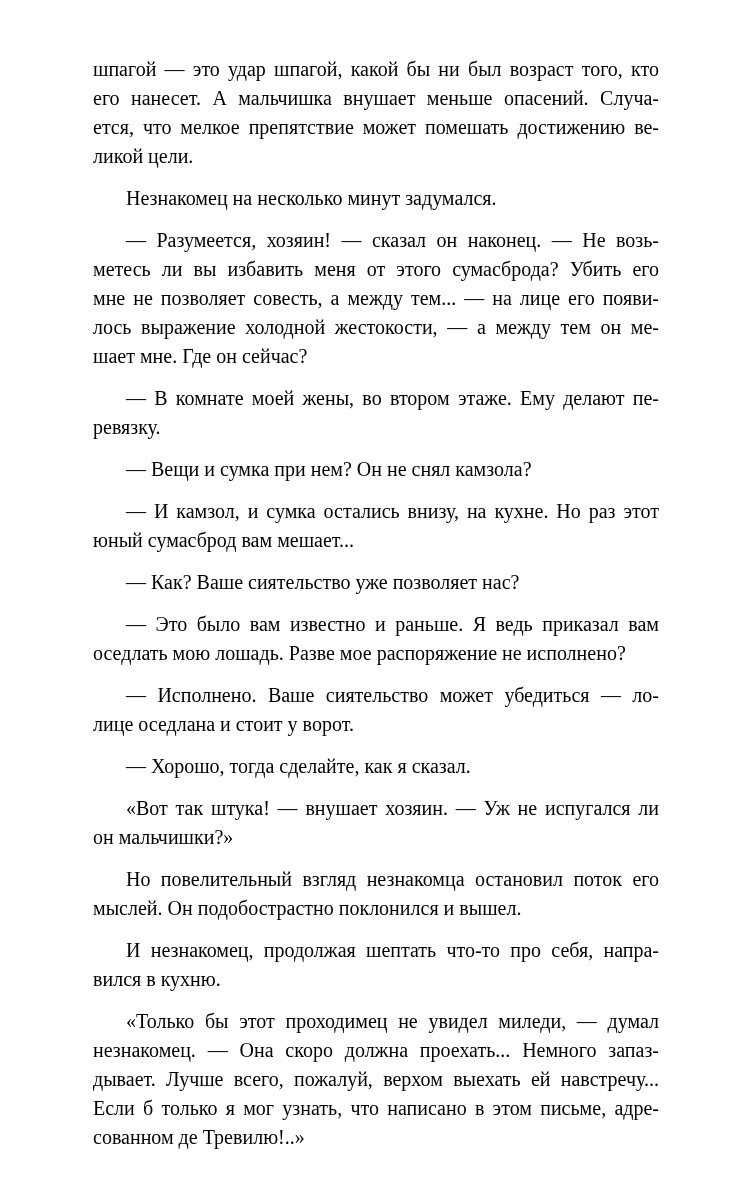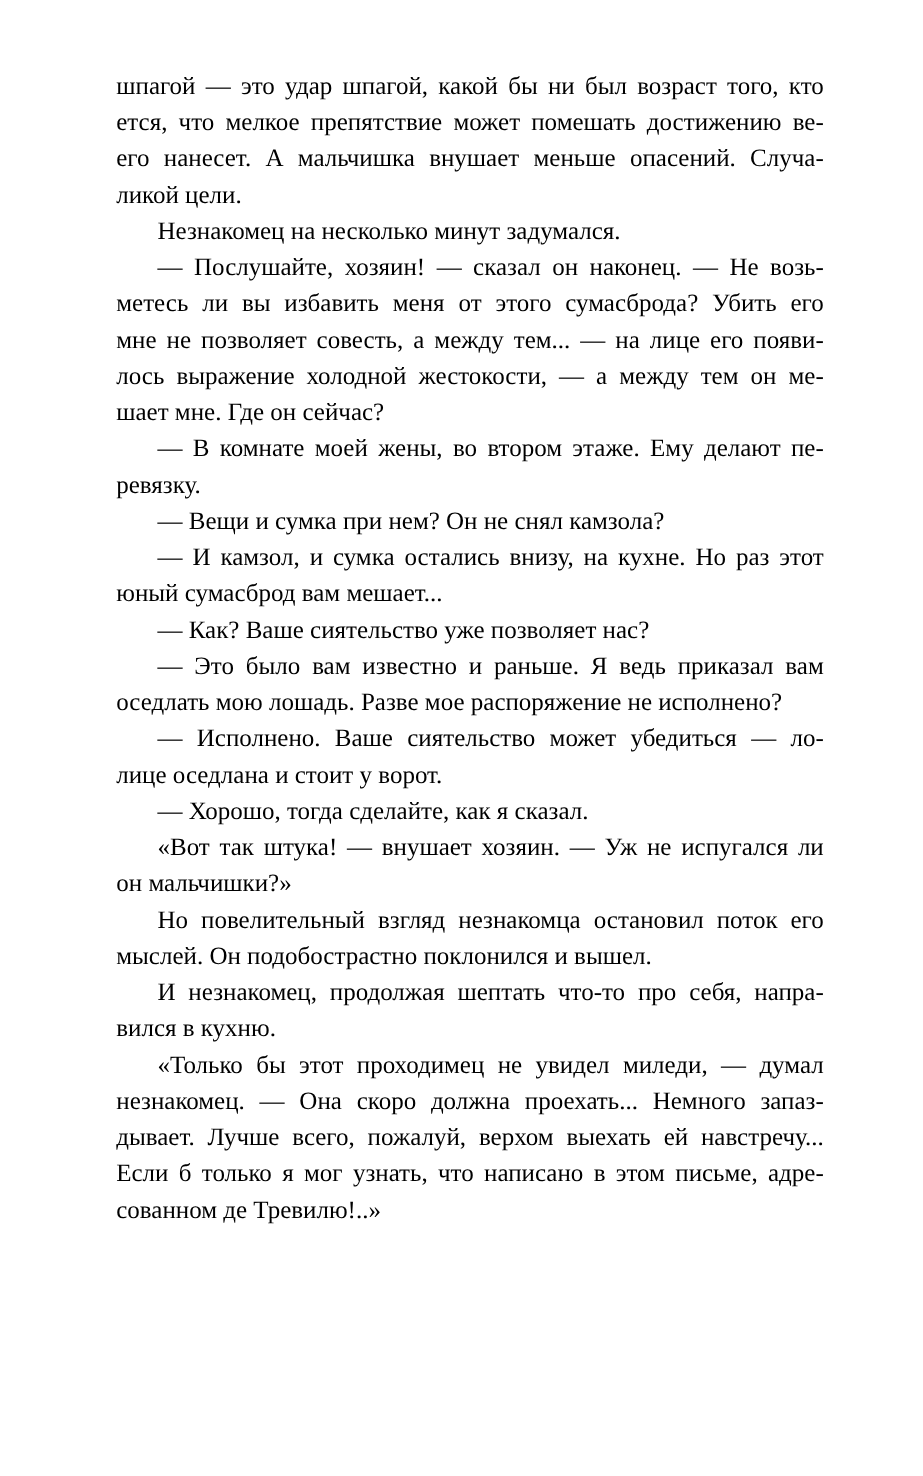--- a/index.html
+++ b/index.html
@@ -39,38 +39,39 @@
     white-space: nowrap;
     height: 29px;
     overflow: visible;
   }
   .text-line.para-last {
     text-align: right;
     text-align-last: left;
   }
   .text-line.para-first.indented {
     text-indent: 33px;
+    margin-top: 13px;
   }
 </style>
 </head>
 <body>
 
 <div class="book-page">
   <div class="text-block" id="text-block">
       <div class="paragraph">
         <div class="text-line para-first">шпагой — это удар шпагой, какой бы ни был возраст того, кто</div>
+        <div class="text-line">его нанесет. А мальчишка внушает меньше опасений. Случа-</div>
         <div class="text-line">ется, что мелкое препятствие может помешать достижению ве-</div>
-        <div class="text-line">его нанесет. А мальчишка внушает меньше опасений. Случа-</div>
         <div class="text-line para-last">ликой цели.</div>
       </div>
       <div class="paragraph">
         <div class="text-line para-first para-last indented">Незнакомец на несколько минут задумался.</div>
       </div>
       <div class="paragraph">
-        <div class="text-line para-first indented">— Послушайте, хозяин! — сказал он наконец. — Не возь-</div>
+        <div class="text-line para-first indented">— Разумеется, хозяин! — сказал он наконец. — Не возь-</div>
         <div class="text-line indented">метесь ли вы избавить меня от этого сумасброда? Убить его</div>
         <div class="text-line indented">мне не позволяет совесть, а между тем... — на лице его появи-</div>
         <div class="text-line indented">лось выражение холодной жестокости, — а между тем он ме-</div>
         <div class="text-line para-last indented">шает мне. Где он сейчас?</div>
       </div>
       <div class="paragraph">
         <div class="text-line para-first indented">— В комнате моей жены, во втором этаже. Ему делают пе-</div>
         <div class="text-line para-last indented">ревязку.</div>
       </div>
       <div class="paragraph">

